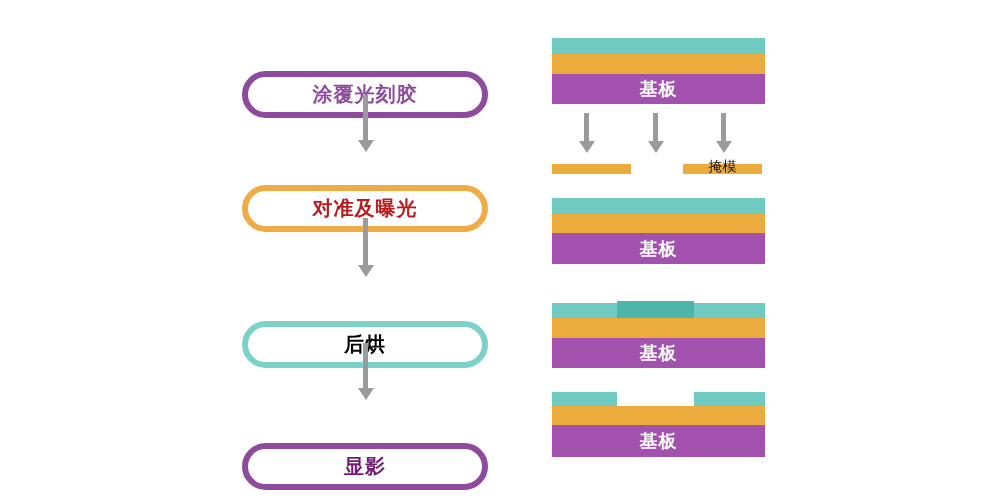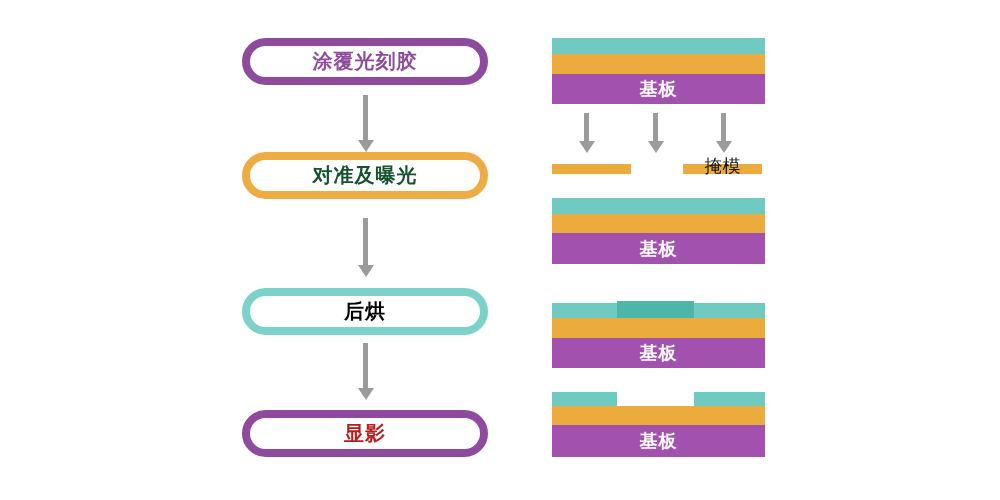--- a/index.html
+++ b/index.html
@@ -8,24 +8,25 @@
     width:1000px;height:500px;
     background:#ffffff;
     font-family:"Liberation Sans","DejaVu Sans",sans-serif;
     overflow:hidden;
   }
   
   .step{
     position:absolute;
     left:242px;width:246px;height:47px;
     box-sizing:border-box;
-    border:8px solid #14532d;
+    border:6px solid #14532d;
     border-radius:24px;
     display:flex;align-items:center;justify-content:center;
     background:#ffffff;
+    margin-top:33px;
   }
   .step-label{
     font-size:20px;font-weight:bold;letter-spacing:1px;
   }
   
   .varrow{
     position:absolute;width:17px;
     display:flex;flex-direction:column;align-items:center;
   }
   .varrow .shaft{width:5px;flex:1;background:#9b9b9b;}
@@ -51,56 +52,56 @@
   }
   .exposed-region{
     position:absolute;left:65px;width:77px;top:-2px;bottom:0;
     background:#4db5a9;
   }
   .resist-row{position:relative;width:100%;}
   .resist-seg{position:absolute;top:0;height:100%;background:#6fcbc2;}
   .mask-bar{position:absolute;top:164px;height:10px;background:#ecac3d;}
   .mask-label{
     position:absolute;left:683px;top:156px;width:79px;
-    text-align:center;font-size:18px;color:#111111;line-height:20px;
+    text-align:center;font-size:14px;color:#111111;line-height:20px;
   }
 </style>
 </head>
 <body>
 
 <div class="canvas">
 
   <div class="step" style="top: 38px; border-color: rgb(142, 74, 156); color: rgb(142, 74, 156);">
     <span class="step-label">涂覆光刻胶</span>
   </div>
 
   <div class="varrow" style="left:357px;top:95px;height:57px">
     <div class="shaft"></div>
     <div class="head"></div>
   </div>
 
-  <div class="step" style="top: 152px; border-color: rgb(240, 172, 68); color: #14532d;">
+  <div class="step" style="top: 152px; border-color: rgb(240, 172, 68); color: #b91c1c;">
     <span class="step-label">对准及曝光</span>
   </div>
 
   <div class="varrow" style="left:357px;top:218px;height:59px">
     <div class="shaft"></div>
     <div class="head"></div>
   </div>
 
   <div class="step" style="top: 288px; border-color: rgb(124, 210, 200); color: #000000;">
     <span class="step-label">后烘</span>
   </div>
 
   <div class="varrow" style="left:357px;top:343px;height:57px">
     <div class="shaft"></div>
     <div class="head"></div>
   </div>
 
-  <div class="step" style="top: 410px; border-color: rgb(142, 74, 156); color: #b91c1c;">
+  <div class="step" style="top: 410px; border-color: rgb(142, 74, 156); color: #701a75;">
     <span class="step-label">显影</span>
   </div>
 
   <div class="stack" style="top:38px">
     <div class="layer teal" style="height:16px"></div>
     <div class="layer orange" style="height:20px"></div>
     <div class="layer purple" style="height:30px">
       <span class="substrate-label">基板</span>
     </div>
   </div>

